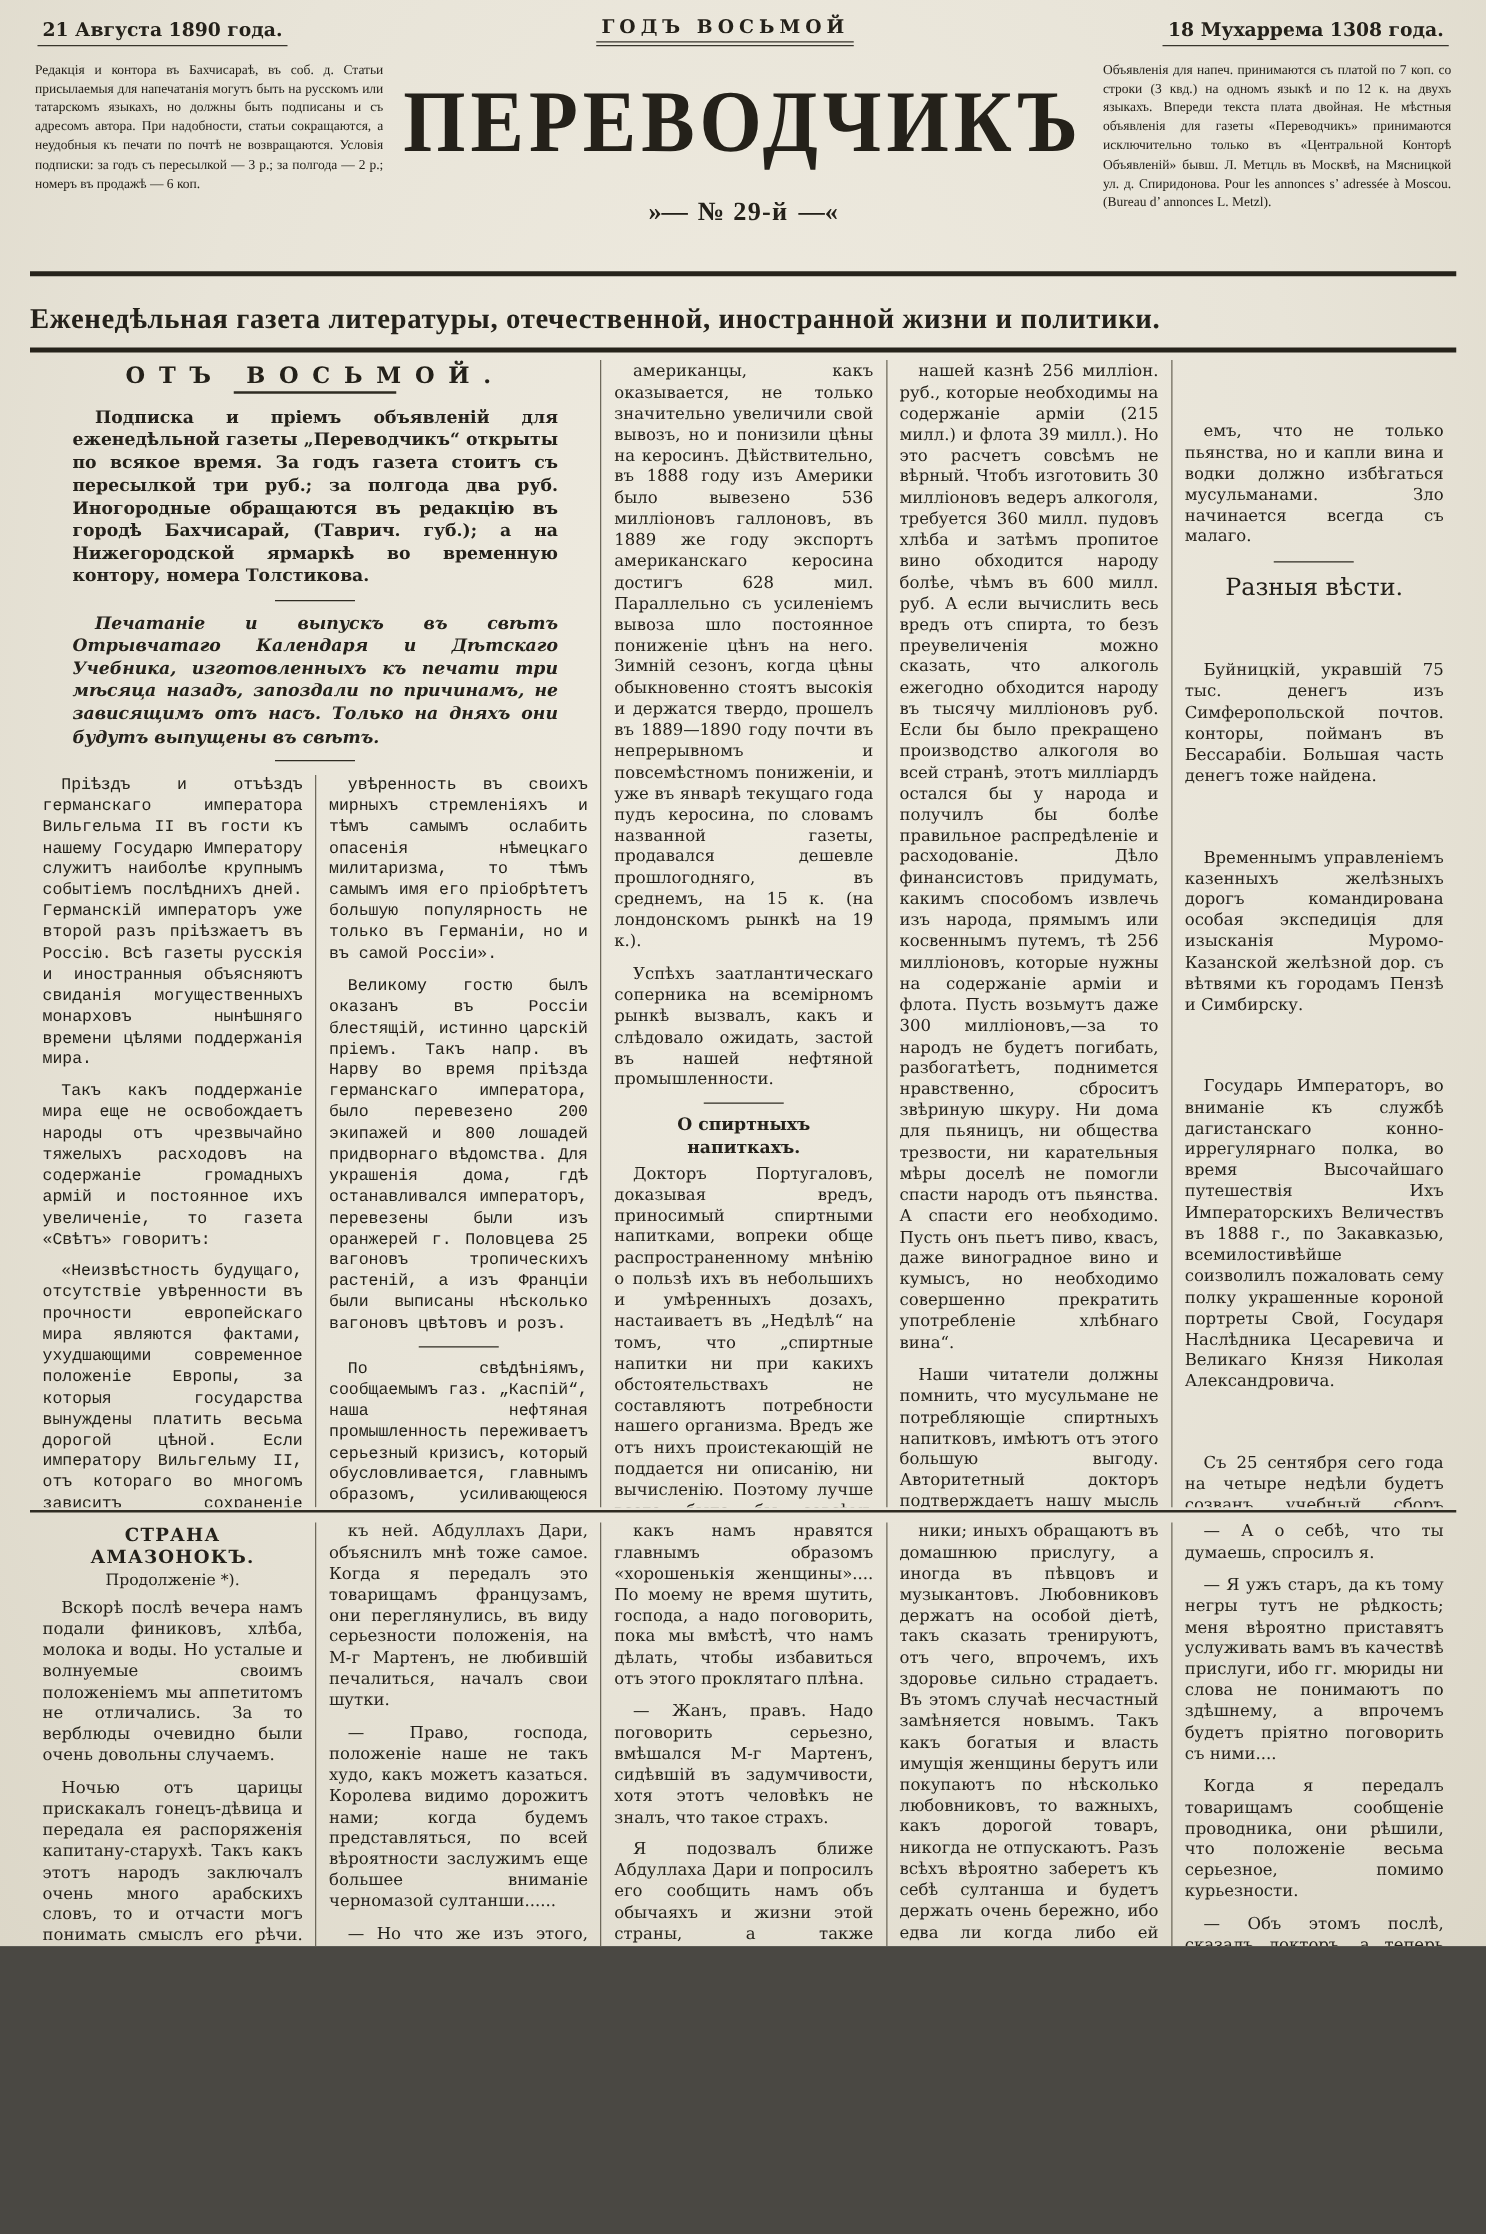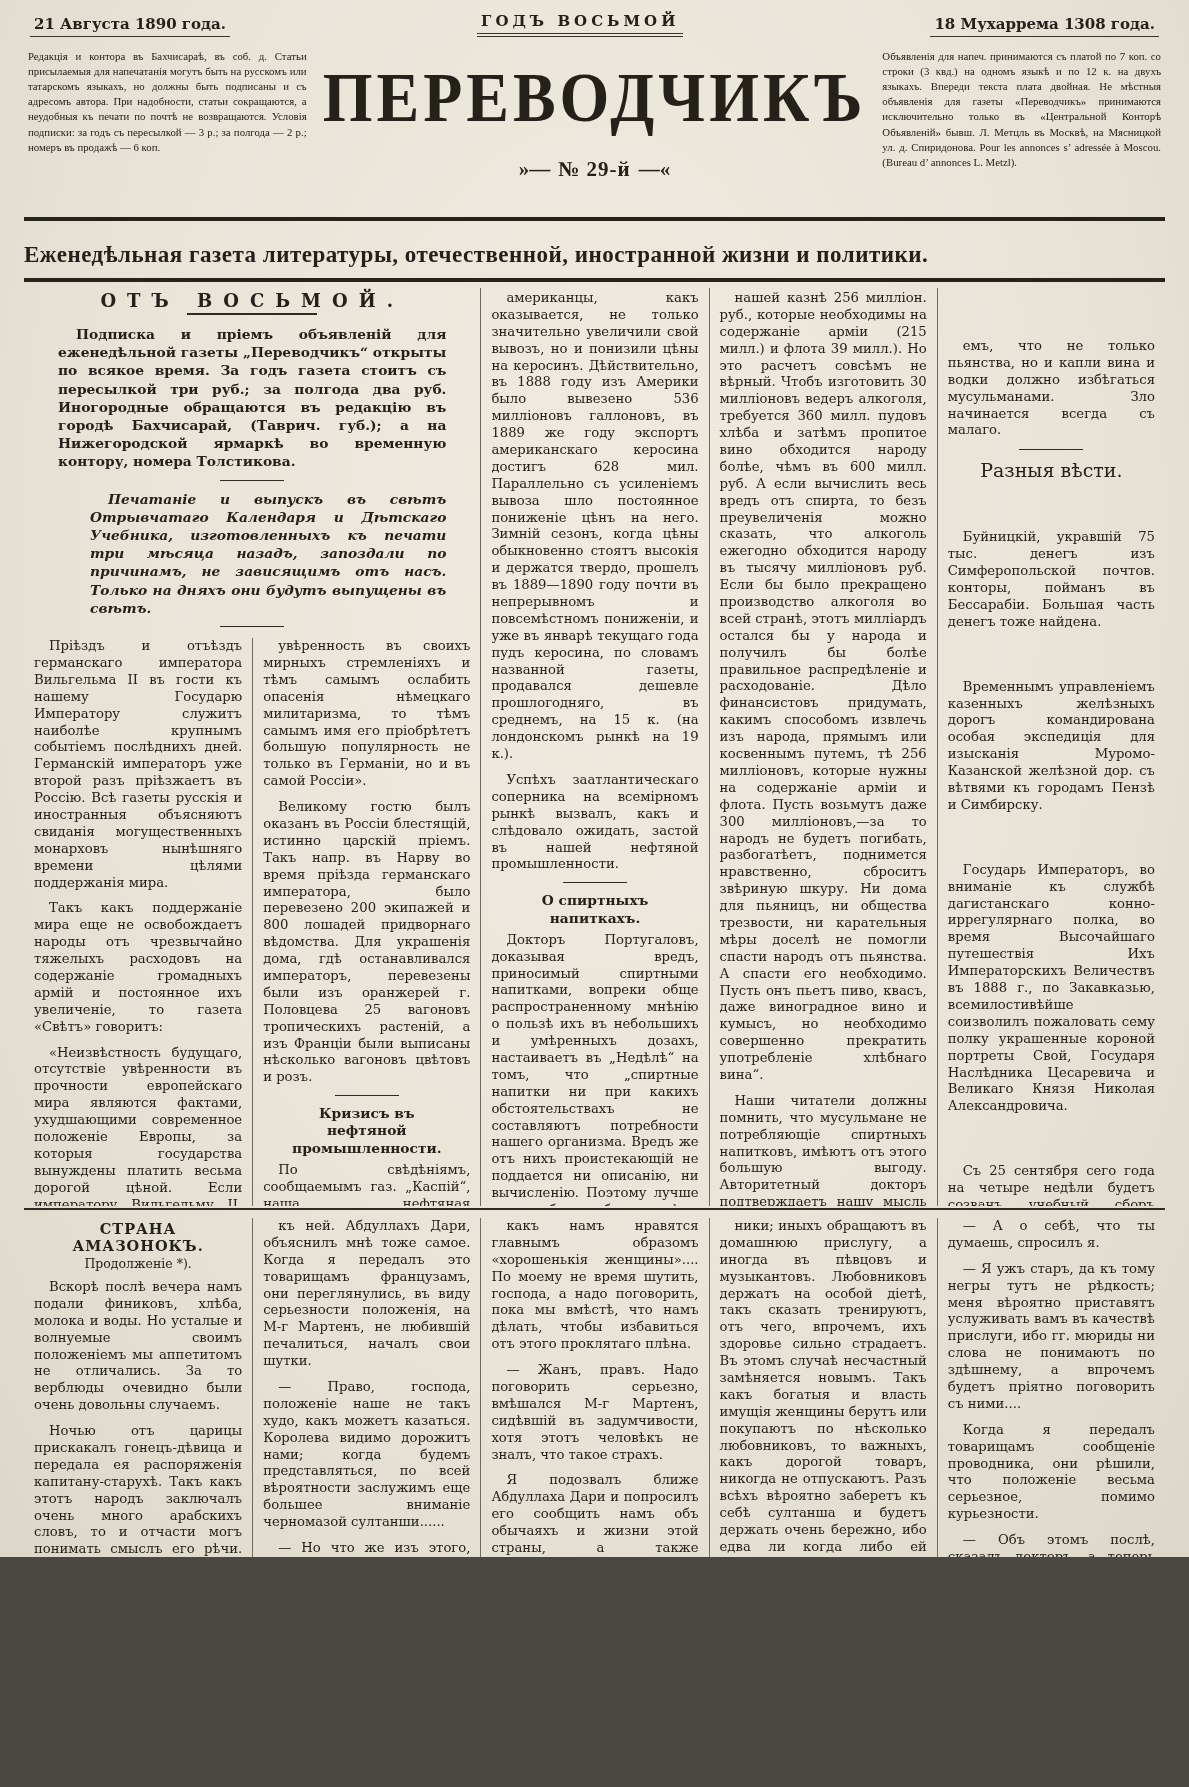--- a/index.html
+++ b/index.html
@@ -30,24 +30,24 @@
     padding:21px 0 10px; margin-top:4px;font-family:Liberation Serif, serif;
   }
   
   .main { display:flex; height:918px; overflow:hidden; margin-top:6px; }
   .col { width:20%; border-left:1px solid #6e695b; padding:2px 10px 0; overflow:hidden; }
   .col-double { width:40%; display:flex; flex-direction:column; overflow:hidden; }
   .editorial { padding:0 34px 2px; }
   .ed-head { text-align:center; font-size:18px; font-weight:bold; letter-spacing:11px; margin:2px 0 1px; }
   .flourish { width:130px; margin:2px auto 10px; border-bottom:2px solid #2e2b22; }
   .ed-p { font-size:13.8px; font-weight:bold; line-height:1.32; text-align:justify; text-indent:18px; }
-  .ed-p.italic { font-style:italic;margin-left:32px; }
+  .ed-p.italic { font-style:italic; }
   .sep { width:64px; border-top:1px solid #2e2b22; margin:9px auto; }
   .split { display:flex; flex:1; overflow:hidden; }
-  .split .sub { width:50%; padding:0 10px; overflow:hidden; }
+  .split .sub { width:50%; padding:0 10px; overflow:hidden;font-family:Liberation Mono, monospace; }
   .split .sub + .sub { border-left:1px solid #6e695b; }
   p.bp { font-size:13.2px; line-height:1.28; text-align:justify; text-indent:15px; }
   p.gap { margin-top:9px; }
   .art-head { text-align:center; font-weight:bold; font-size:13.8px; line-height:1.25; margin:3px 14px 5px; }
   .news-head { text-align:center; font-weight:normal; font-size:19px; margin:4px 0 10px; }
   .news p.bp { margin-bottom:10px;margin-top:48px; }
   
   .feuilleton { border-top:2px solid #2e2b22; margin-top:2px; display:flex; height:588px; overflow:hidden; padding-top:8px; }
   .f-col { width:20%; padding:0 10px; overflow:hidden; }
   .f-col + .f-col { border-left:1px solid #6e695b; }
@@ -93,21 +93,20 @@
       <div class="split">
         <div class="sub">
           <p class="bp">Пріѣздъ и отъѣздъ германскаго императора Вильгельма II въ гости къ нашему Государю Императору служитъ наиболѣе крупнымъ событіемъ послѣднихъ дней. Германскій императоръ уже второй разъ пріѣзжаетъ въ Россію. Всѣ газеты русскія и иностранныя объясняютъ свиданія могущественныхъ монарховъ нынѣшняго времени цѣлями поддержанія мира.</p>
           <p class="bp gap">Такъ какъ поддержаніе мира еще не освобождаетъ народы отъ чрезвычайно тяжелыхъ расходовъ на содержаніе громадныхъ армій и постоянное ихъ увеличеніе, то газета «Свѣтъ» говоритъ:</p>
           <p class="bp gap">«Неизвѣстность будущаго, отсутствіе увѣренности въ прочности европейскаго мира являются фактами, ухудшающими современное положеніе Европы, за которыя государства вынуждены платить весьма дорогой цѣной. Если императору Вильгельму II, отъ котораго во многомъ зависитъ сохраненіе европейскаго мира, столь необходимаго для блага народовъ и цивилизаціи, удастся разрушить пессимистическія предположенія и породить</p>
         </div>
         <div class="sub">
           <p class="bp">увѣренность въ своихъ мирныхъ стремленіяхъ и тѣмъ самымъ ослабить опасенія нѣмецкаго милитаризма, то тѣмъ самымъ имя его пріобрѣтетъ большую популярность не только въ Германіи, но и въ самой Россіи».</p>
           <p class="bp gap">Великому гостю былъ оказанъ въ Россіи блестящій, истинно царскій пріемъ. Такъ напр. въ Нарву во время пріѣзда германскаго императора, было перевезено 200 экипажей и 800 лошадей придворнаго вѣдомства. Для украшенія дома, гдѣ останавливался императоръ, перевезены были изъ оранжерей г. Половцева 25 вагоновъ тропическихъ растеній, а изъ Франціи были выписаны нѣсколько вагоновъ цвѣтовъ и розъ.</p>
           <div class="sep"></div>
-          <h3 class="art-head">Кризисъ въ нефтяной промышленности.</h3>
           <p class="bp">По свѣдѣніямъ, сообщаемымъ газ. „Каспій“, наша нефтяная промышленность переживаетъ серьезный кризисъ, который обусловливается, главнымъ образомъ, усиливающеюся конкурренціею Америки. Въ послѣднее время, благодаря введенію наливной перевозки,</p>
         </div>
       </div>
     </div>
 
     <div class="col">
       <p class="bp">американцы, какъ оказывается, не только значительно увеличили свой вывозъ, но и понизили цѣны на керосинъ. Дѣйствительно, въ 1888 году изъ Америки было вывезено 536 милліоновъ галлоновъ, въ 1889 же году экспортъ американскаго керосина достигъ 628 мил. Параллельно съ усиленіемъ вывоза шло постоянное пониженіе цѣнъ на него. Зимній сезонъ, когда цѣны обыкновенно стоятъ высокія и держатся твердо, прошелъ въ 1889—1890 году почти въ непрерывномъ и повсемѣстномъ пониженіи, и уже въ январѣ текущаго года пудъ керосина, по словамъ названной газеты, продавался дешевле прошлогодняго, въ среднемъ, на 15 к. (на лондонскомъ рынкѣ на 19 к.).</p>
       <p class="bp gap">Успѣхъ заатлантическаго соперника на всемірномъ рынкѣ вызвалъ, какъ и слѣдовало ожидать, застой въ нашей нефтяной промышленности.</p>
       <div class="sep"></div>
       <h3 class="art-head">О спиртныхъ напиткахъ.</h3>

